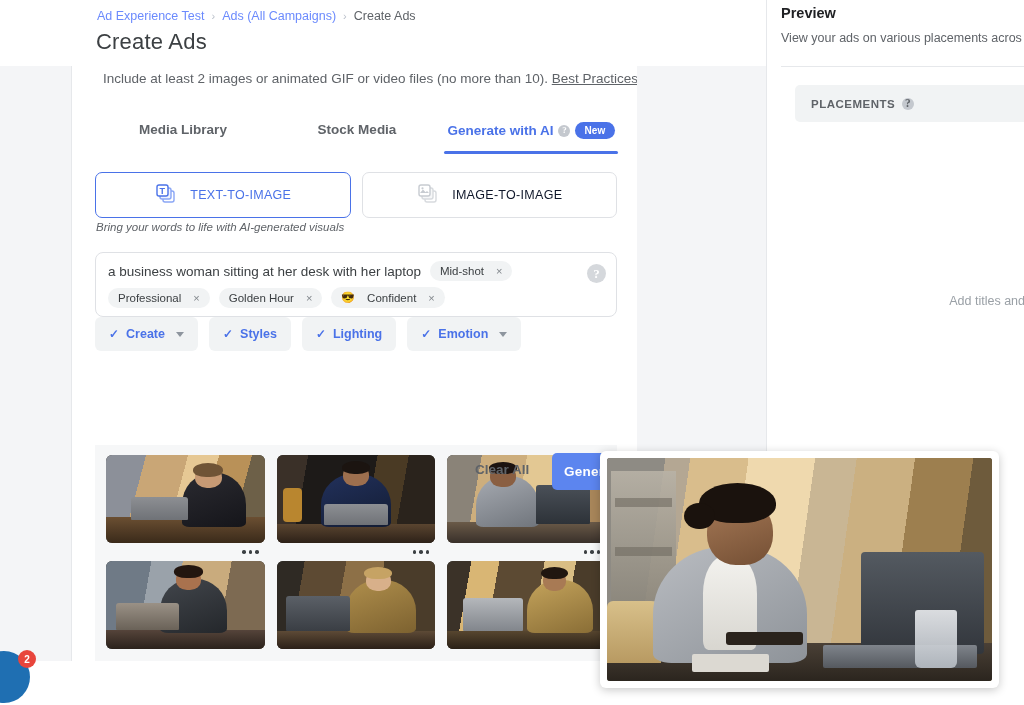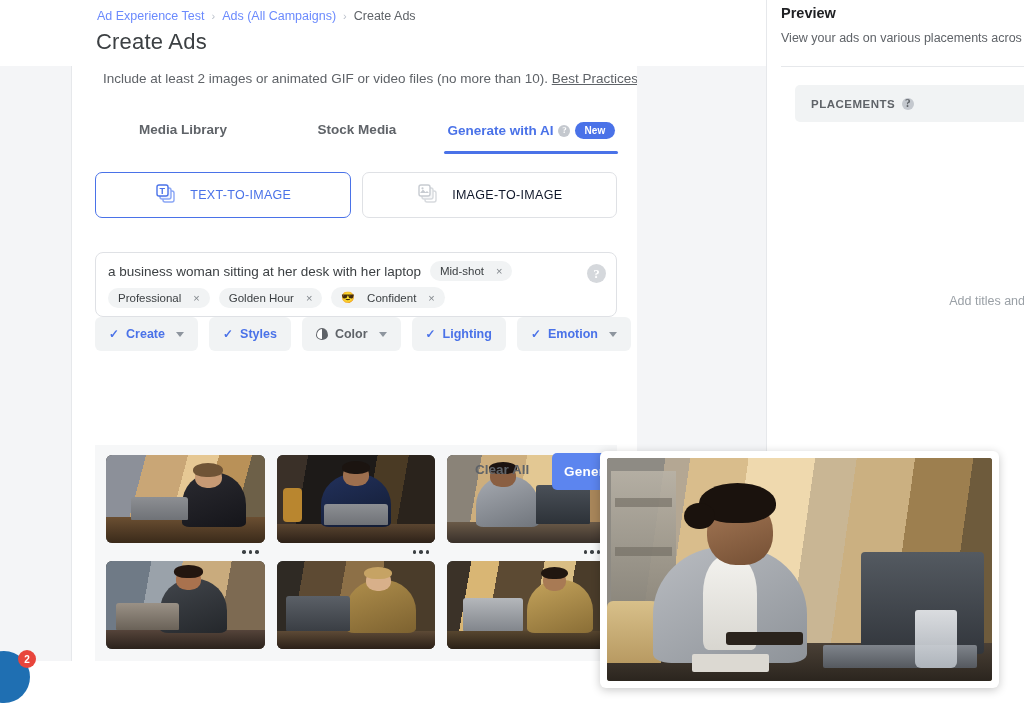--- a/index.html
+++ b/index.html
@@ -305,20 +305,21 @@
           <rect x="9" y="9" width="11" height="11" rx="2" fill="none" stroke="#d7dade" stroke-width="1.4"></rect>
           <rect x="6" y="6" width="11" height="11" rx="2" fill="#f6f7f8" stroke="#d7dade" stroke-width="1.4"></rect>
           <rect x="3" y="3" width="11" height="11" rx="2" fill="#ffffff" stroke="#c7cbd1" stroke-width="1.4"></rect>
           <circle cx="6.5" cy="6.3" r="1.1" fill="#c7cbd1"></circle>
           <path d="M4 11 L7 7.6 L9.6 10.3 L11 9 L13 11 Z" fill="#c7cbd1"></path>
         </svg>
       </span>
       <span>IMAGE-TO-IMAGE</span>
     </div>
   </div>
+  <div class="mode-caption">Bring your words to life with AI-generated visuals</div>
 
   <div class="prompt-box">
     <div class="prompt-flow">
       <span class="prompt-text">a business woman sitting at her desk with her laptop</span>
       <span class="chip">
         <span>Mid-shot</span>
         <span class="x">×</span>
       </span>
       <span class="chip">
         <span>Professional</span>
@@ -339,25 +340,20 @@
 
   <div class="filters">
     <div class="pill">
       <span class="check">✓</span>
       <span>Create</span>
       <span class="caret"></span>
     </div>
     <div class="pill">
       <span class="check">✓</span>
       <span>Styles</span>
-    </div>
-    <div class="pill neutral">
-      <span class="drop-icon"></span>
-      <span>Color</span>
-      <span class="caret"></span>
     </div>
     <div class="pill">
       <span class="check">✓</span>
       <span>Lighting</span>
     </div>
     <div class="pill">
       <span class="check">✓</span>
       <span>Emotion</span>
       <span class="caret"></span>
     </div>

